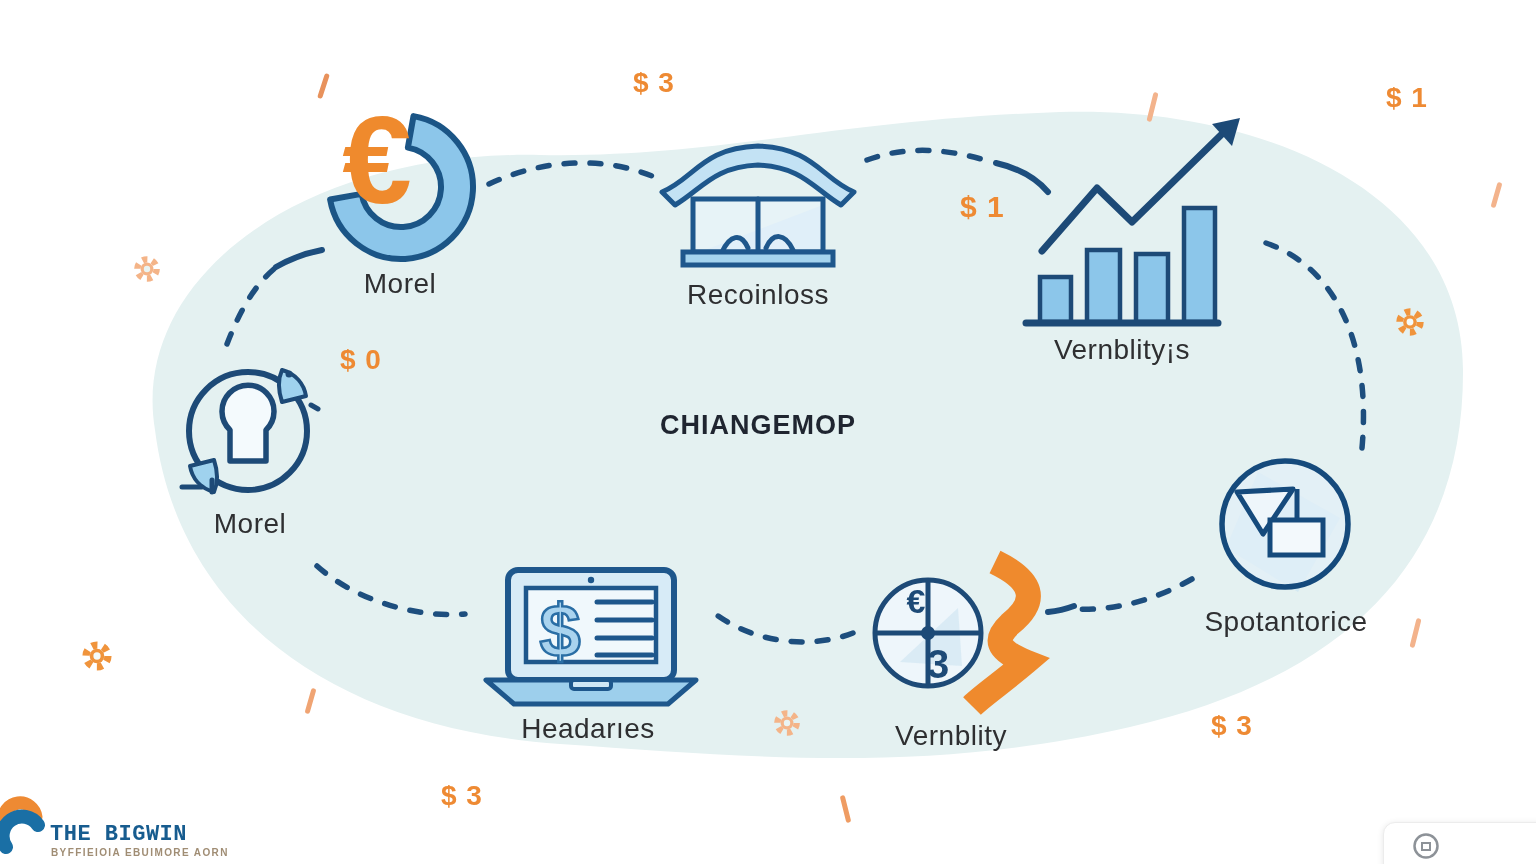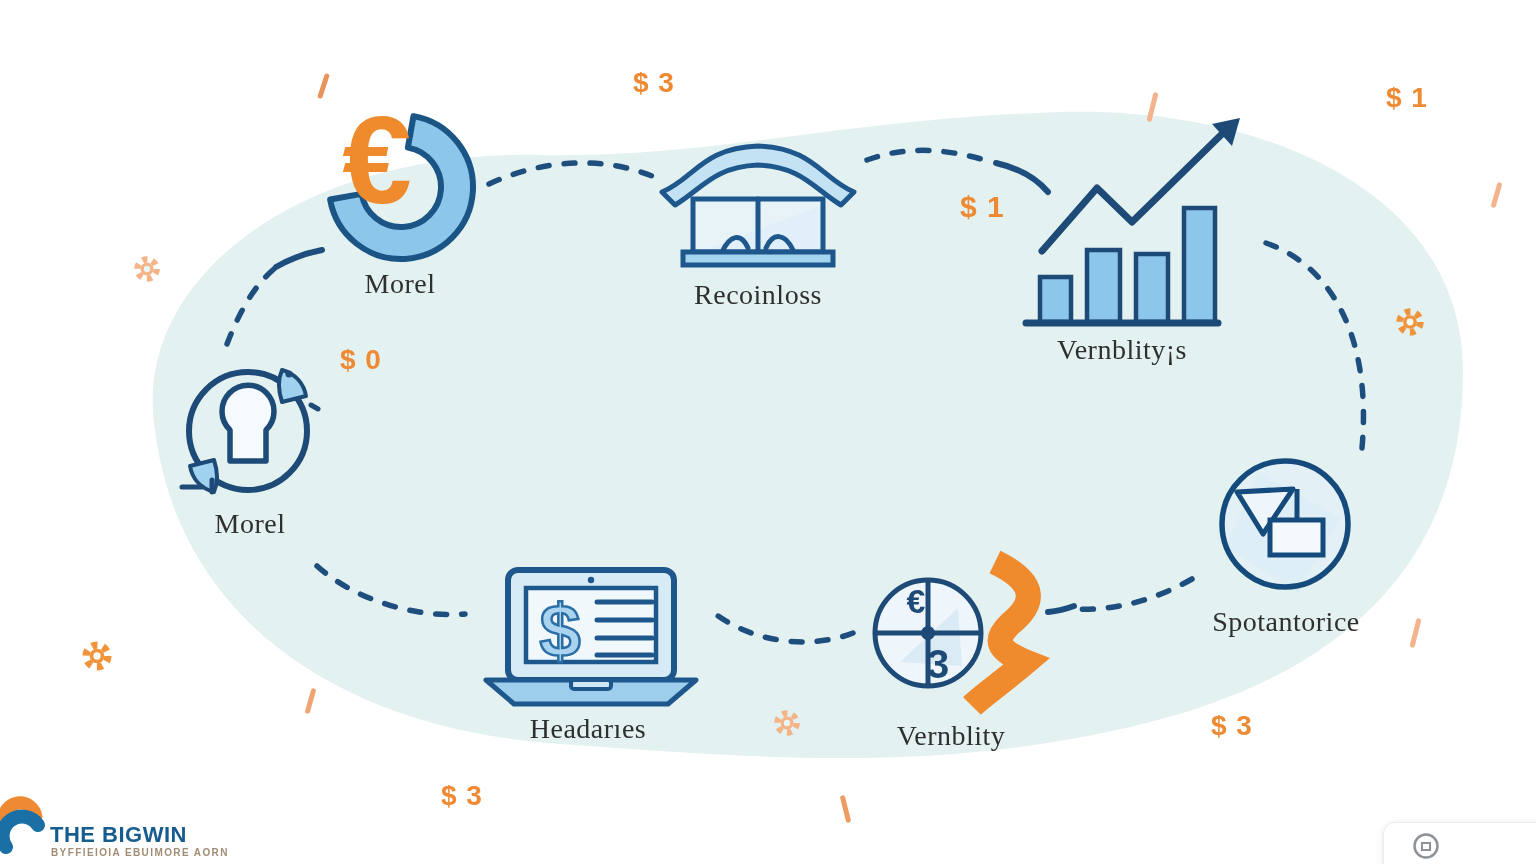--- a/index.html
+++ b/index.html
@@ -3,36 +3,36 @@
 <meta charset="utf-8">
 <style>
   html,body{margin:0;padding:0;background:#ffffff;}
   .stage{
     position:relative;width:1536px;height:864px;overflow:hidden;background:#ffffff;
     font-family:"Liberation Sans","DejaVu Sans",sans-serif;
   }
   .layer{position:absolute;left:0;top:0;width:1536px;height:864px;}
   .label{
     position:absolute;transform:translateX(-50%);white-space:nowrap;
-    font-size:28px;color:#2e2f31;letter-spacing:.5px;font-family:Liberation Serif, serif;
+    font-size:28px;color:#2e2f31;letter-spacing:.5px;
   }
   .title{
     position:absolute;transform:translateX(-50%);white-space:nowrap;
     font-size:27px;font-weight:800;color:#1f2530;letter-spacing:1px;
   }
   .badge{
     position:absolute;font-size:28px;font-weight:800;color:#ee8a33;
     white-space:pre;letter-spacing:1px;
   }
   .badge.big{font-size:30px;}
   .slash{position:absolute;width:5px;border-radius:3px;}
   .gear{position:absolute;}
   .logo-name{
     position:absolute;left:50px;top:822px;font-size:22px;font-weight:800;
-    color:#175c8f;letter-spacing:.5px;white-space:nowrap;
+    color:#175c8f;letter-spacing:.5px;white-space:nowrap;font-family:Liberation Mono, monospace;
   }
   .logo-tag{
     position:absolute;left:51px;top:847px;font-size:10px;font-weight:700;
     color:#a08d74;letter-spacing:1.4px;white-space:nowrap;
   }
   .corner-card{
     position:absolute;left:1383px;top:822px;width:190px;height:60px;
     background:#ffffff;border:1px solid #ececec;border-radius:12px;
     box-shadow:0 1px 6px rgba(0,0,0,.10);
   }
@@ -128,20 +128,21 @@
       <circle cx="248" cy="431" r="59" fill="none" stroke="#1d4a77" stroke-width="6"></circle>
       <path d="M 230 430 A 26 26 0 1 1 266 430 L 266 461 L 230 461 Z" fill="#f4fafd" stroke="#1d4a77" stroke-width="5.5" stroke-linejoin="round"></path>
       <path d="M 282 370 C 296 374 304 384 306 396 L 282 402 C 278 390 278 379 282 370 Z" fill="#9fd2ee" stroke="#1d4a77" stroke-width="4" stroke-linejoin="round"></path>
       <path d="M 214 492 C 200 488 192 478 190 466 L 214 460 C 218 472 218 483 214 492 Z" fill="#9fd2ee" stroke="#1d4a77" stroke-width="4" stroke-linejoin="round"></path>
       <circle cx="289" cy="374" r="3.5" fill="#1d4a77"></circle>
       <path d="M 311 405 L 318 409" stroke="#1d4a77" stroke-width="5" stroke-linecap="round"></path>
       <path d="M 182 487 H 202 M 212 480 V 492" stroke="#1d4a77" stroke-width="5" stroke-linecap="round"></path>
     </g>
   </svg>
 
+  <div class="title" style="left:758px;top:410px">CHIANGEMOP</div>
 
   <div class="label" style="left:400px;top:268px">Morel</div>
   <div class="label" style="left:758px;top:279px">Recoinloss</div>
   <div class="label" style="left:1122px;top:334px">Vernblity¡s</div>
   <div class="label" style="left:1286px;top:606px">Spotantorice</div>
   <div class="label" style="left:951px;top:720px">Vernblity</div>
   <div class="label" style="left:588px;top:713px">Headarıes</div>
   <div class="label" style="left:250px;top:508px">Morel</div>
 
   <div class="badge" style="left:633px;top:67px">$ 3</div>

